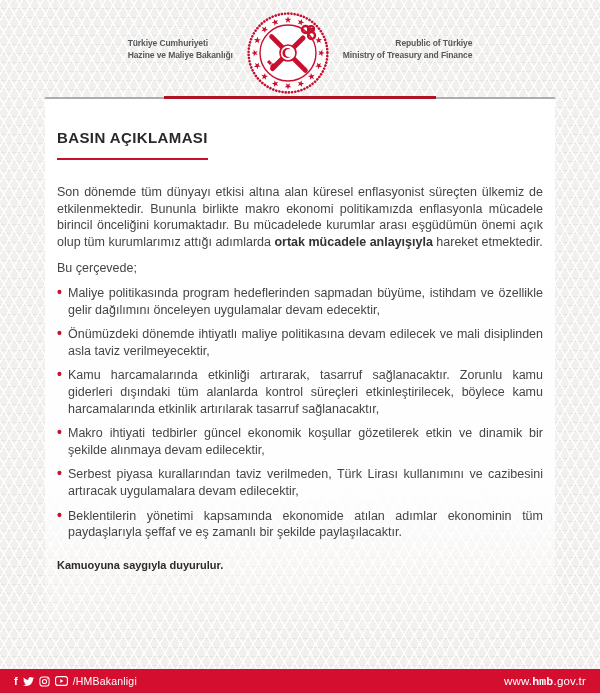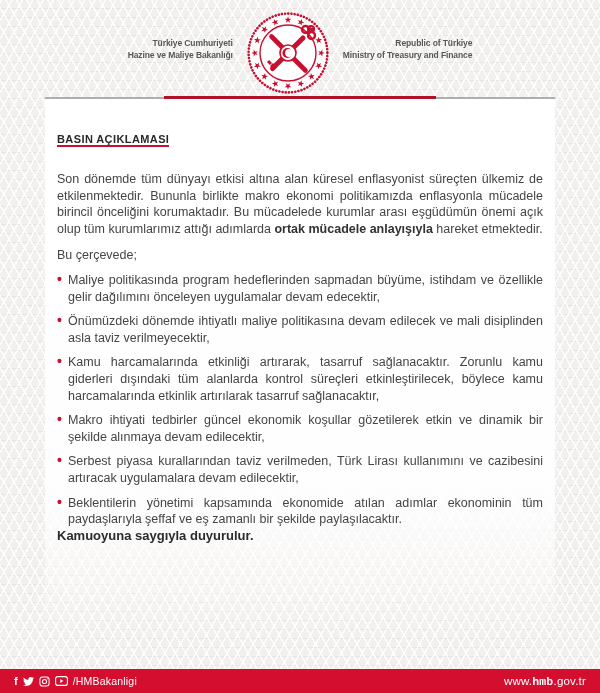--- a/index.html
+++ b/index.html
@@ -18,42 +18,42 @@
       repeating-linear-gradient(-60deg, rgba(255,255,255,.85) 0 1.5px, rgba(0,0,0,0) 1.5px 9px),
       repeating-linear-gradient(0deg,   rgba(208,204,200,.30) 0 1px,   rgba(0,0,0,0) 1px 9px);
   }
 
   
   .masthead{
     position:absolute; top:0; left:0; right:0; height:97px;
     display:flex; align-items:center; justify-content:center; gap:13px;
   }
   .org{ color:#57585a; font-weight:700; font-size:8.5px; letter-spacing:-0.1px; line-height:12px; }
-  .org-left{ text-align:right; }
+  .org-left{ }
   .org-right{ text-align:right; }
   .emblem{ width:84px; height:84px; margin-top:8px; flex:0 0 auto; }
 
   
   .card{
     position:absolute; left:45px; right:45px; top:97px; height:541px;
     background:linear-gradient(180deg, #ffffff 0%, #fefefe 72%, rgba(255,255,255,0) 100%);
     padding:32px 12px 0 12px;
   }
   .card::before{ 
     content:""; position:absolute; top:0; left:0; right:0; height:1.5px; background:#aeaeae;
   }
   .card::after{ 
     content:""; position:absolute; top:-1px; left:50%; width:272px; height:3px;
     transform:translateX(-50%); background:#b01226;
   }
 
   .title{
     display:inline-block;
-    font-size:11px; font-weight:800; letter-spacing:.4px; color:#2b2829;
-    padding-bottom:0; border-bottom:2px solid #c8102e;
+    font-size:15px; font-weight:800; letter-spacing:.4px; color:#2b2829;
+    padding-bottom:12px; border-bottom:2px solid #c8102e;
   }
   .date{
     margin-top:16px; text-align:right;
     font-size:13px; letter-spacing:1.5px; color:#3f3f41;
   }
   .intro{
     margin-top:24px; text-align:justify;
     font-size:12.5px; line-height:16.6px; color:#454547;
   }
   .intro strong{ color:#343234; }
@@ -63,21 +63,21 @@
   ul.bullets li{
     position:relative; padding-left:11px; margin-top:8px;
     text-align:justify; font-size:12.5px; line-height:16.6px; color:#454547;
   }
   ul.bullets li::before{
     content:"•"; position:absolute; left:0; top:-1px;
     color:#c8102e; font-size:14px; font-weight:700;
   }
 
   .closing{
-    font-size:13px; font-weight:800; color:#2d2a2b;
+    margin-top:18px; font-size:11px; font-weight:800; color:#2d2a2b;
   }
 
   
   .footbar{
     position:absolute; left:0; right:0; bottom:0; height:24px;
     background:#d40e2e; color:#ffffff;
     display:flex; align-items:center; justify-content:space-between;
     padding:0 14px; font-size:10.5px;
   }
   .social{ display:flex; align-items:center; gap:5px; }

